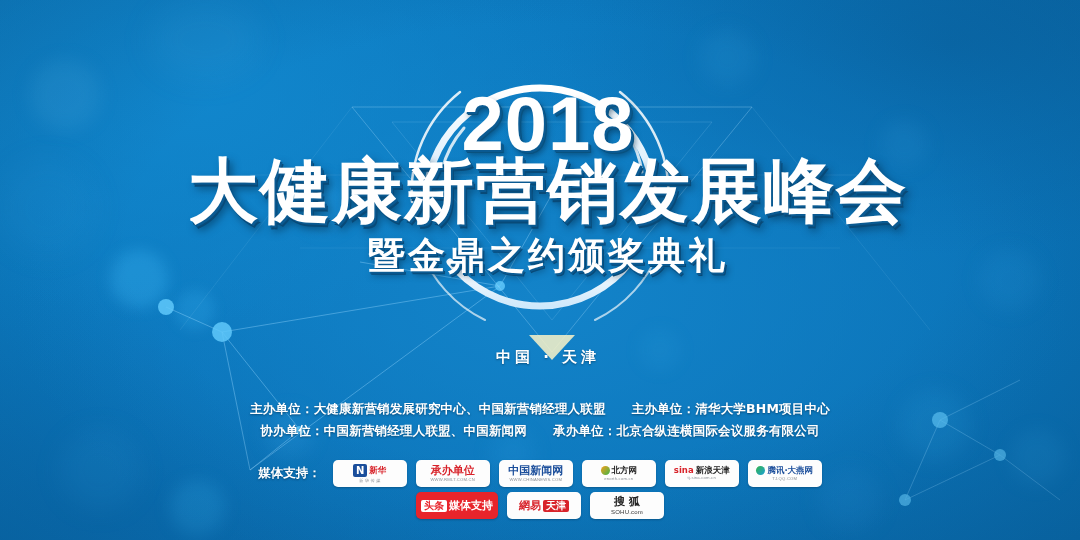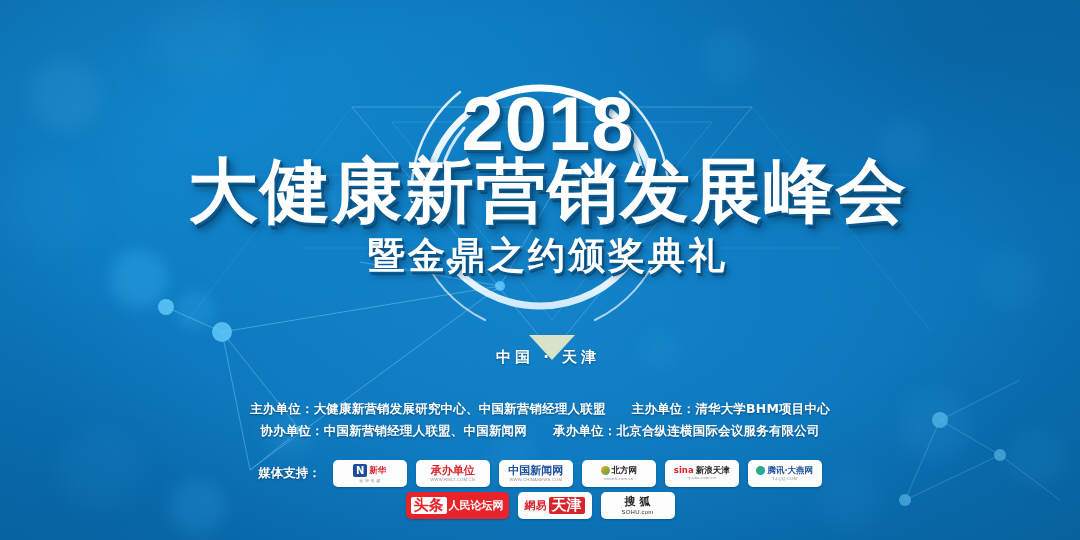--- a/index.html
+++ b/index.html
@@ -130,21 +130,21 @@
     font-family:"DejaVu Sans","Liberation Sans",sans-serif;
     font-weight:bold;font-size:11px;white-space:nowrap;
   }
   .lg-sub{
     font-family:"Liberation Sans",sans-serif;
     font-size:4.2px;letter-spacing:.2px;color:#8a8f95;
     margin-top:1.5px;white-space:nowrap;
   }
   .chip{
     display:inline-block;padding:1px 3px;border-radius:2px;
-    font-size:15px;font-weight:bold;
+    font-size:10px;font-weight:bold;
   }
   .red{color:#d8232a;text-align:right;} .blue{color:#1b4e9b;} .dark{color:#222;}
   .white{color:#fff;}
   .chip-red{background:#d8232a;color:#fff;}
   .chip-white{background:#fff;color:#e8242b;}
   .badge-n{
     display:inline-flex;align-items:center;justify-content:center;
     background:#1b4e9b;color:#fff;font-weight:bold;font-size:10px;
     width:14px;height:13px;border-radius:2px;
   }
@@ -322,21 +322,21 @@
           <span class="lg-sub">TJ.QQ.COM</span>
         </div>
       </div>
     </div>
 
     <div class="media-row">
       <div class="logo solid-red">
         <div class="logo-inner">
           <span class="lg-main">
             <span class="chip chip-white">头条</span>
-            <span class="white">人民论坛网</span>
+            <span class="white">媒体支持</span>
           </span>
         </div>
       </div>
 
       <div class="logo">
         <div class="logo-inner">
           <span class="lg-main">
             <span class="red">網易</span>
             <span class="chip chip-red">天津</span>
           </span>

